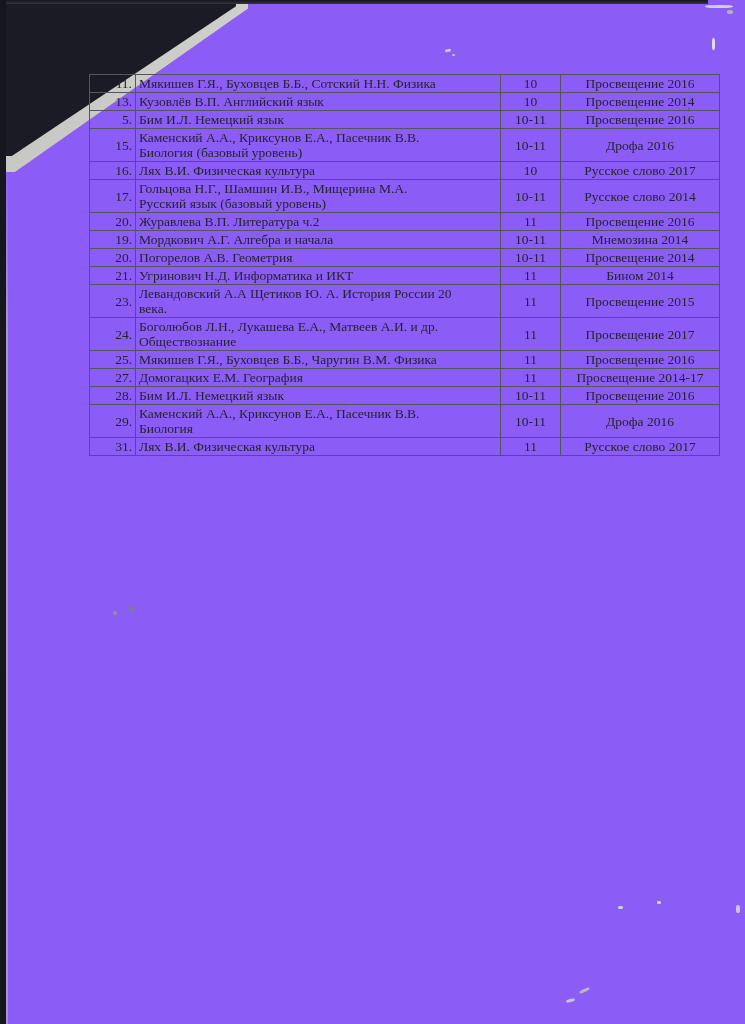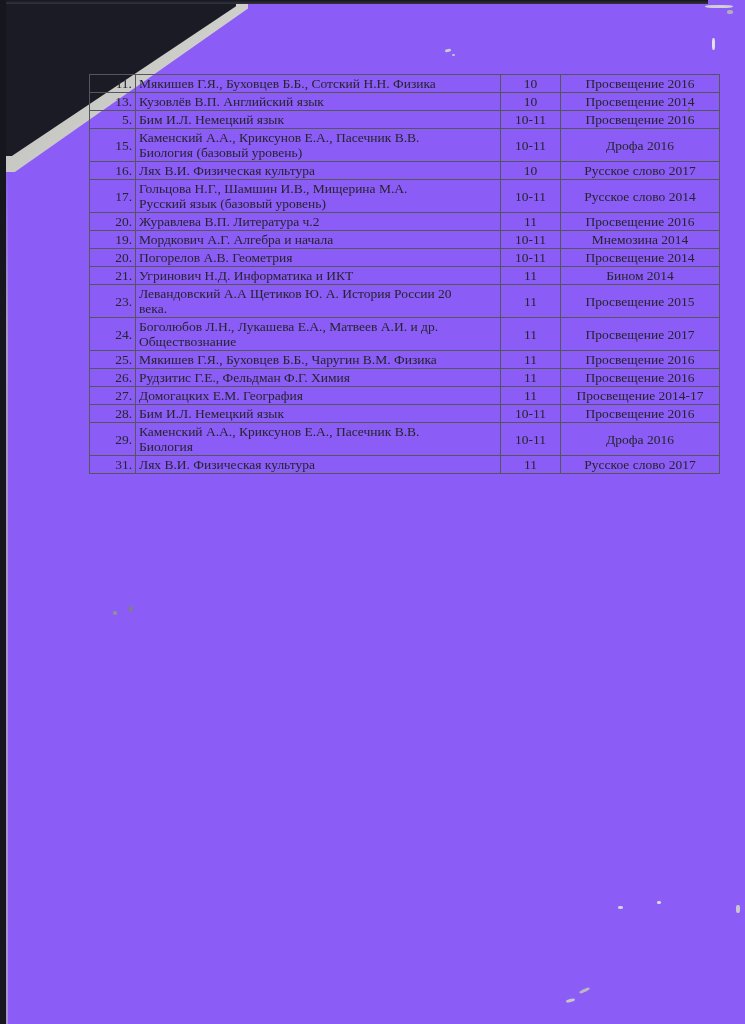--- a/index.html
+++ b/index.html
@@ -167,26 +167,20 @@
     <td class="c-grade">11</td>
     <td class="c-pub">Просвещение 2017</td>
   </tr>
         <tr>
     <td class="c-num">25.</td>
     <td class="c-title">Мякишев Г.Я., Буховцев Б.Б., Чаругин В.М.   Физика</td>
     <td class="c-grade">11</td>
     <td class="c-pub">Просвещение 2016</td>
   </tr>
         <tr>
-    <td class="c-num">26.</td>
-    <td class="c-title">Рудзитис Г.Е., Фельдман Ф.Г. Химия</td>
-    <td class="c-grade">11</td>
-    <td class="c-pub">Просвещение 2016</td>
-  </tr>
-        <tr>
     <td class="c-num">27.</td>
     <td class="c-title">Домогацких Е.М. География</td>
     <td class="c-grade">11</td>
     <td class="c-pub">Просвещение 2014-17</td>
   </tr>
         <tr>
     <td class="c-num">28.</td>
     <td class="c-title">Бим И.Л.  Немецкий язык</td>
     <td class="c-grade">10-11</td>
     <td class="c-pub">Просвещение 2016</td>

